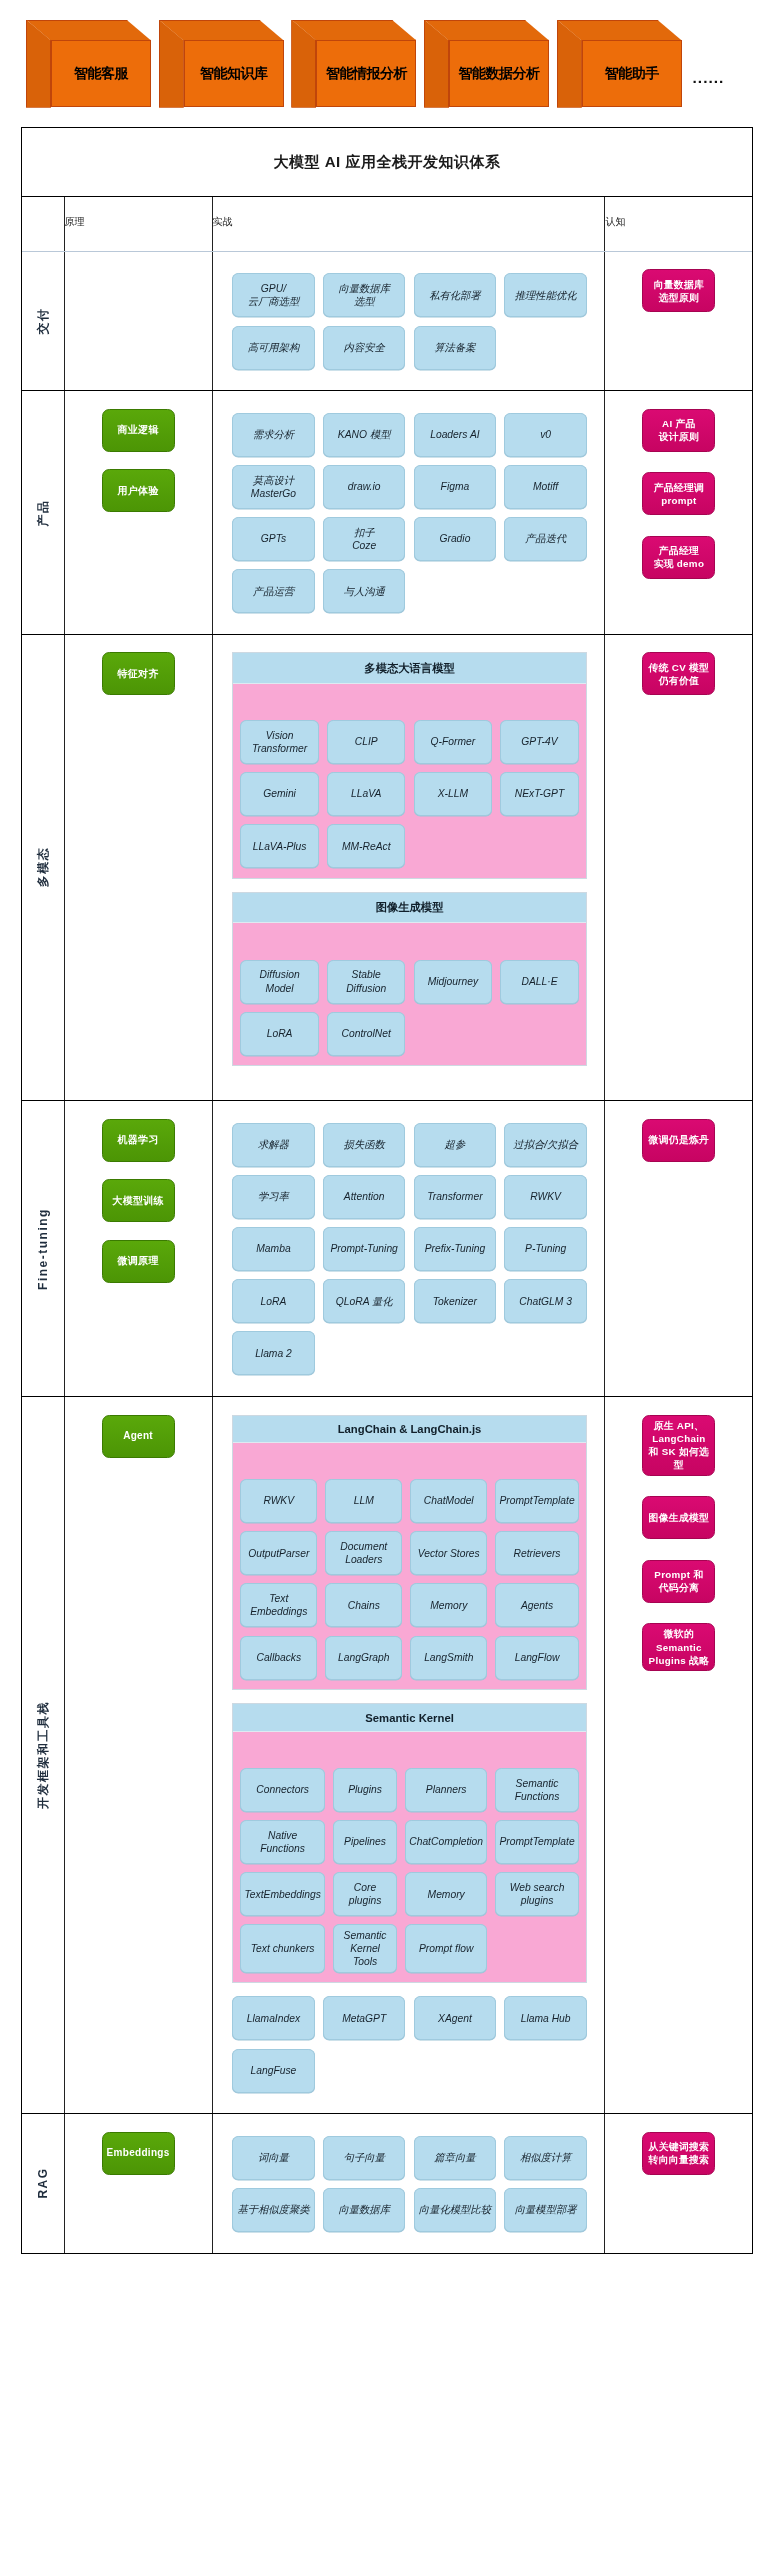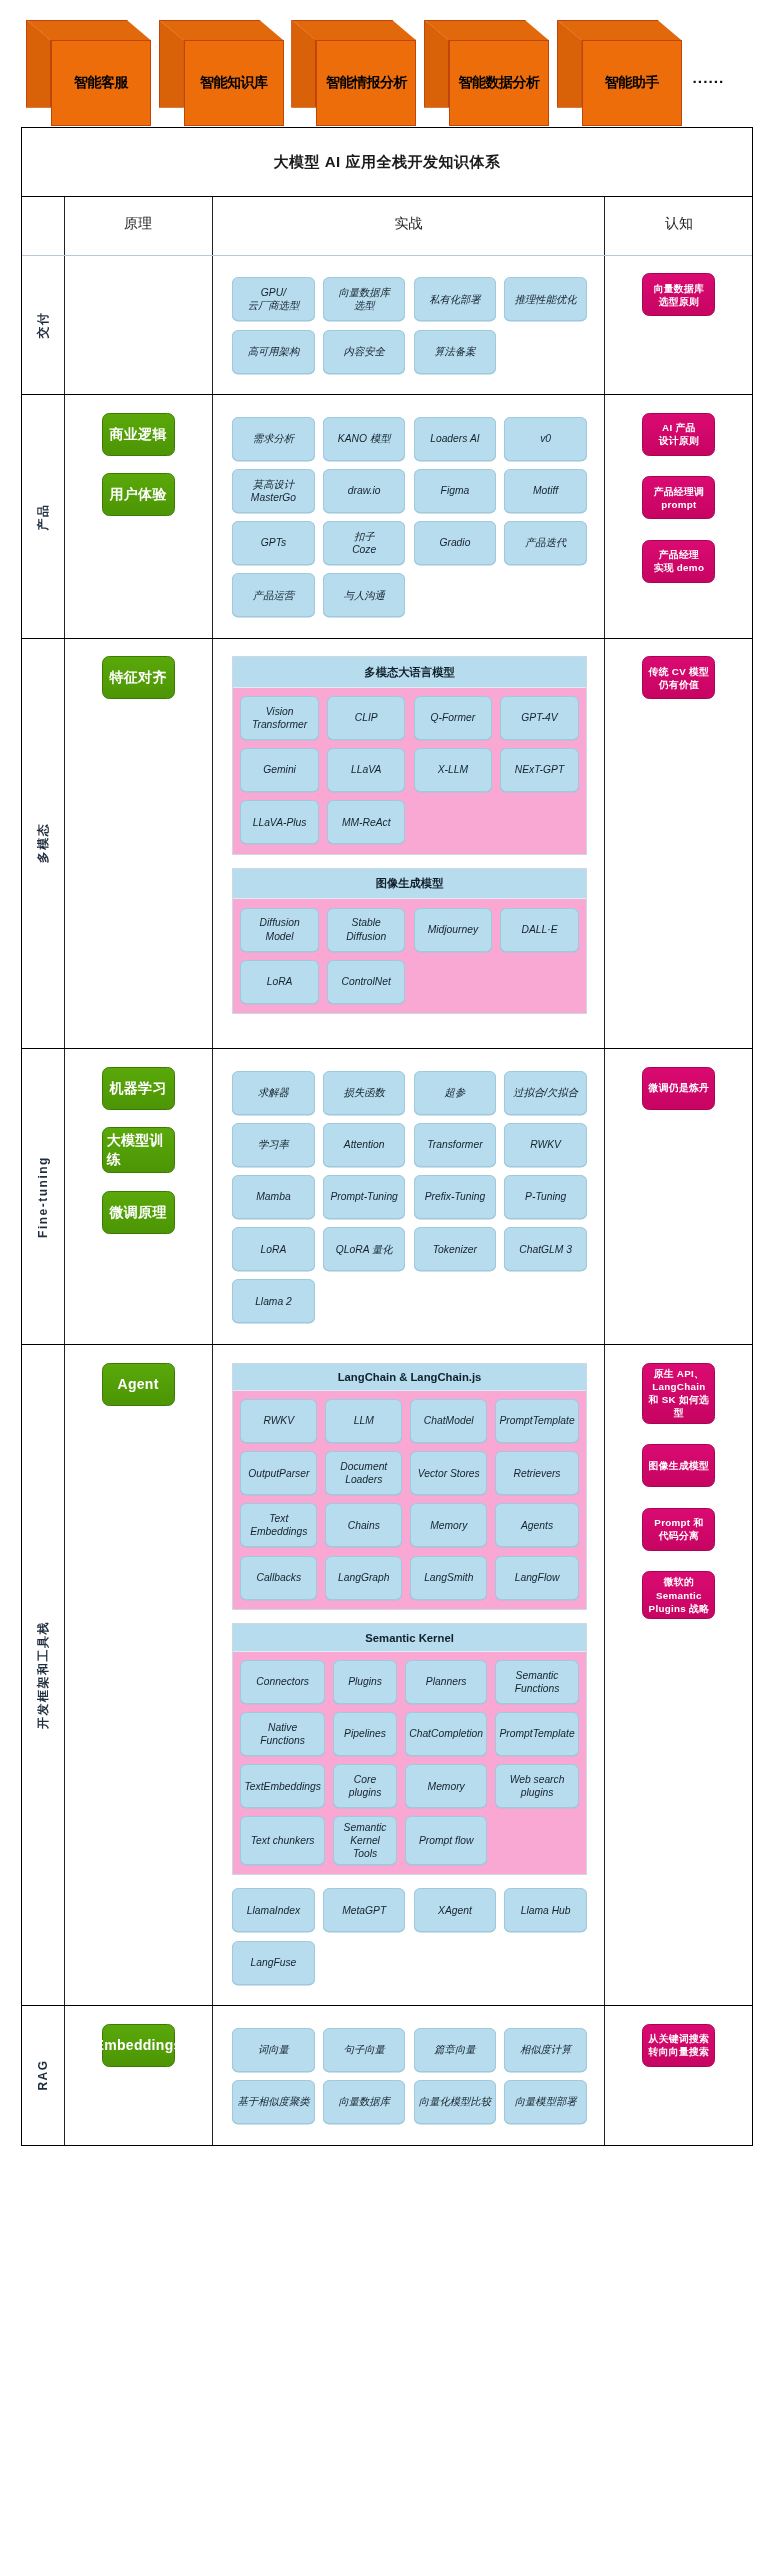--- a/index.html
+++ b/index.html
@@ -25,21 +25,21 @@
   .cube-wrap {
     position: relative;
     width: 125px;
     height: 88px;
   }
   .cube {
     position: absolute;
     left: 25px;
     top: 20.6px;
     width: 100px;
-    height: 86px;
+    height: 67px;
     background: #ed6d0a;
     border: 0.5px solid #c0450a;
     display: flex;
     align-items: center;
     justify-content: center;
     color: #000;
     font-weight: bold;
     font-size: 14px;
     letter-spacing: -0.5px;
     white-space: nowrap;
@@ -85,22 +85,21 @@
     letter-spacing: 0.5px;
   }
 
   .head-row { display: flex; border-bottom: 1.5px solid #b9c8d8; }
   .col-rowlabel { width: 43px; flex: 0 0 43px; border-right: 0.5px solid #222; }
   .col-principle { width: 148px; flex: 0 0 148px; border-right: 0.5px solid #222; }
   .col-practice { flex: 1 1 auto; border-right: 0.5px solid #222; }
   .col-cognition { width: 147px; flex: 0 0 147px; }
 
   .head-cell {
-    text-align: center;
-    font-size: 14px;
+    font-size: 10px;
     color: #1b1b1b;
     padding: 18px 0 21.6px 0;
   }
 
   .section {
     display: flex;
     border-bottom: 1.5px solid #000;
     min-height: 41px;
   }
   .section:last-child { border-bottom: none; }
@@ -145,26 +144,26 @@
 
   
   .chip-green {
     width: 73px;
     min-height: 43px;
     background: #4e9a06;
     background: linear-gradient(#5aa80a, #4c9505);
     border: 1px solid #3a7a00;
     border-radius: 7.2px;
     color: #fff;
-    font-size: 14px;
+    font-size: 10px;
     font-weight: bold;
     display: flex;
     align-items: center;
     justify-content: center;
-    text-align: left;
+    text-align: center;
     line-height: 1.35;
     padding: 3.1px 4.1px;
     letter-spacing: 0.3px;
   }
   .chip-pink {
     width: 73px;
     min-height: 43px;
     background: #d4056b;
     background: linear-gradient(#da0a72, #c70462);
     border: 1px solid #a60351;
@@ -211,21 +210,21 @@
   }
   .groupbox-title {
     background: #b6dcee;
     text-align: center;
     font-size: 11.3px;
     font-weight: bold;
     color: #11202b;
     padding: 7.2px 3.1px;
     border-bottom: 1px solid #dfeaf2;
   }
-  .groupbox-body { padding: 8.2px 7.2px 9.3px 7.2px; }
+  .groupbox-body { padding: 8.2px 7.2px 9.3px 7.2px; margin-top: 28px; }
 
   .looseblock { margin-top: 4.1px; }
 </style>
 </head>
 <body>
 
 <div class="page">
 
   <div class="top-band">
     <div class="cube-wrap">

